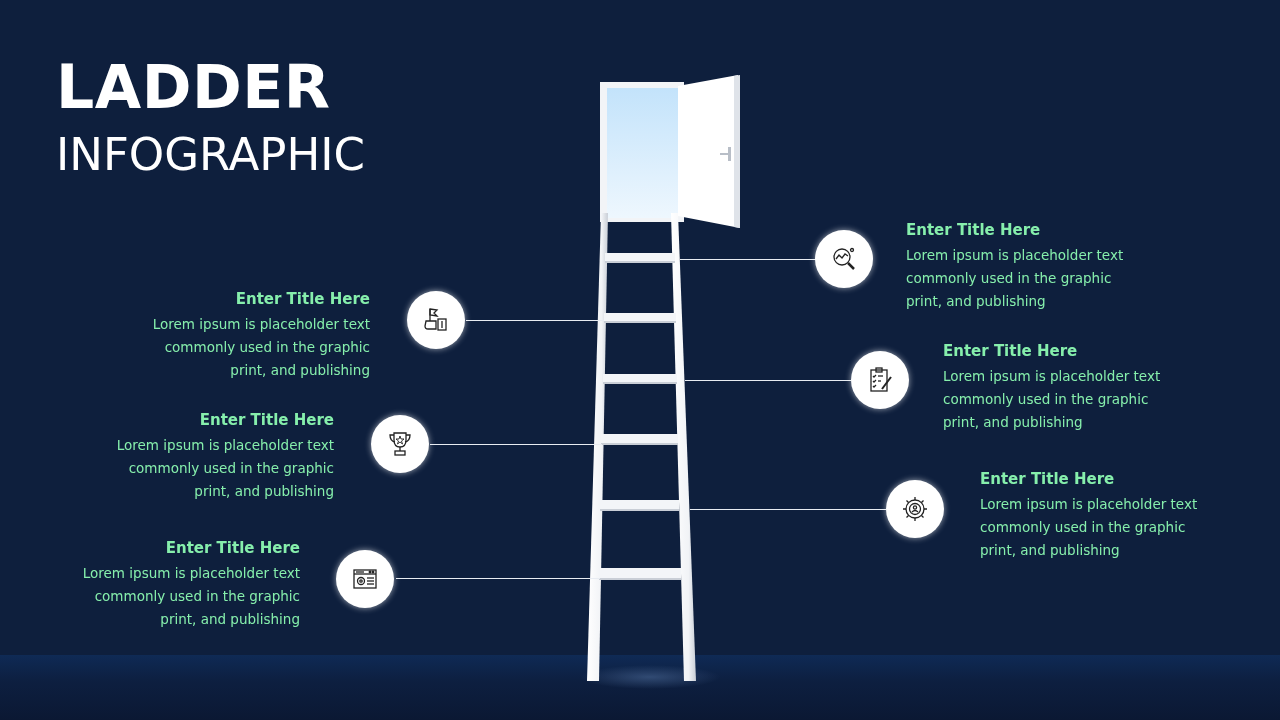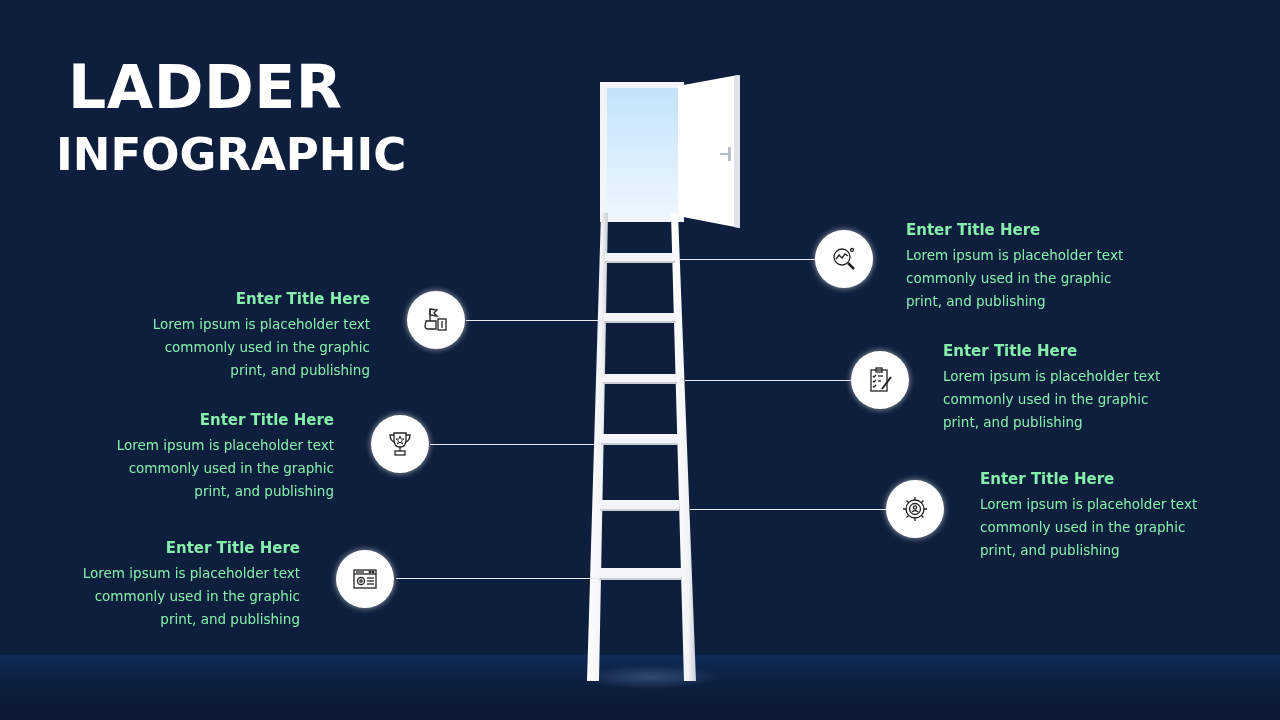--- a/index.html
+++ b/index.html
@@ -1,19 +1,19 @@
 <!DOCTYPE html>
 <html><head>
 <meta charset="utf-8">
 <style>
   html,body{margin:0;padding:0;}
   body{width:1280px;height:720px;overflow:hidden;background:#0e1f3d;font-family:"Liberation Sans",sans-serif;position:relative;}
   .floor{position:absolute;left:0;top:655px;width:1280px;height:65px;background:linear-gradient(#0f2a55 0%,#0d1f40 40%,#0b1833 100%);}
-  .title1{position:absolute;left:56px;top:52px;color:#fff;font-size:60px;font-weight:bold;letter-spacing:0.5px;font-family:"DejaVu Sans",sans-serif;margin-left:12px;}
-  .title2{position:absolute;left:56px;top:128px;color:#fff;font-size:45px;font-family:"DejaVu Sans",sans-serif;font-weight:bold;letter-spacing:0px;}
+  .title1{position:absolute;left:56px;top:52px;color:#fff;font-size:60px;font-weight:bold;letter-spacing:0.5px;font-family:"DejaVu Sans",sans-serif;}
+  .title2{position:absolute;left:56px;top:128px;color:#fff;font-size:45px;font-family:"DejaVu Sans",sans-serif;font-weight:normal;letter-spacing:0px;}
   .ladder{position:absolute;left:0;top:0;width:1280px;height:720px;}
   .conn{position:absolute;height:1px;background:#e8ecf2;}
   .circle{position:absolute;width:58px;height:58px;border-radius:50%;background:#fff;box-shadow:0 0 6px rgba(255,255,255,0.6);display:flex;align-items:center;justify-content:center;}
   .circle svg{width:30px;height:30px;}
   .block{position:absolute;color:#86efac;}
   .block .t{font-weight:bold;font-size:15px;margin-bottom:5px;font-family:"DejaVu Sans",sans-serif;}
   .block .d{font-size:13.5px;line-height:23px;font-family:"DejaVu Sans",sans-serif;}
   .right{text-align:right;}
 </style>
 </head>

